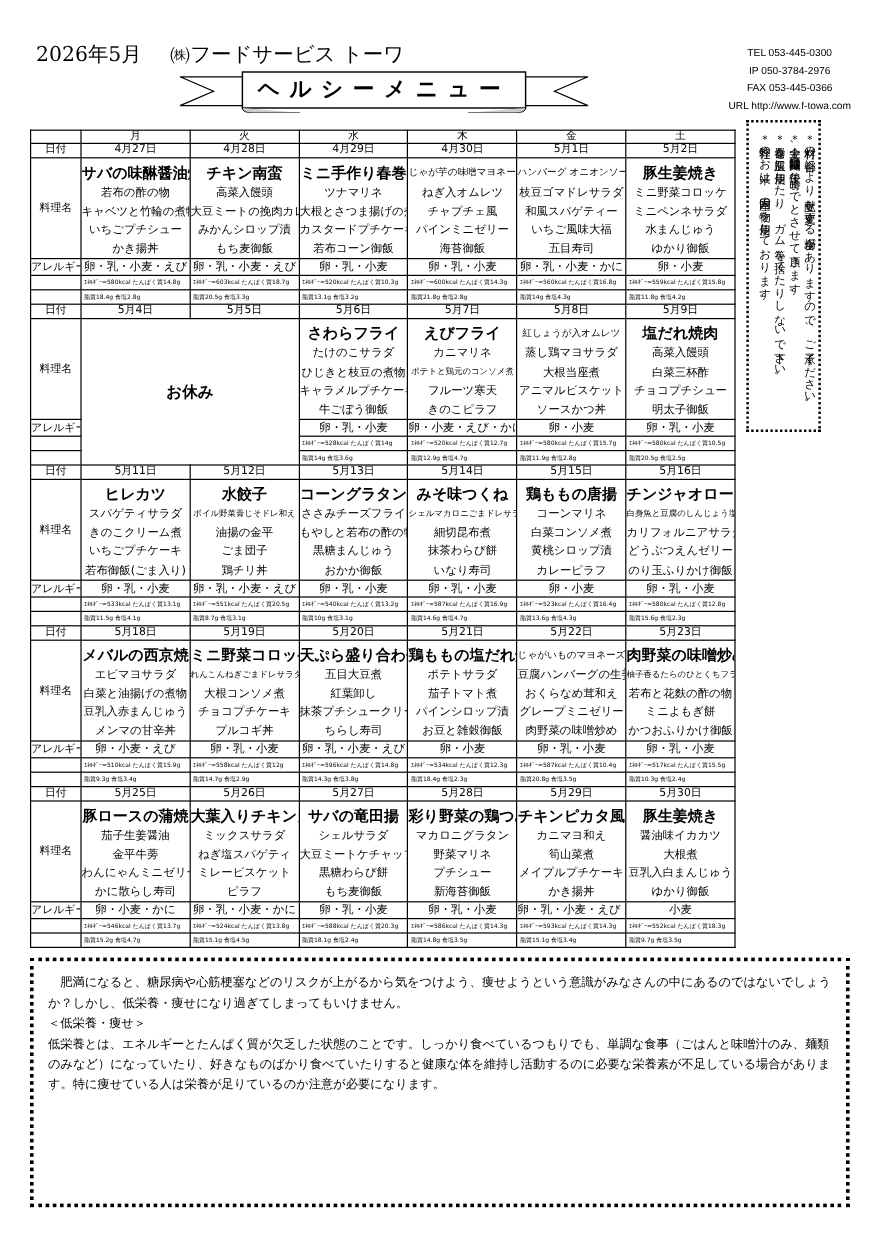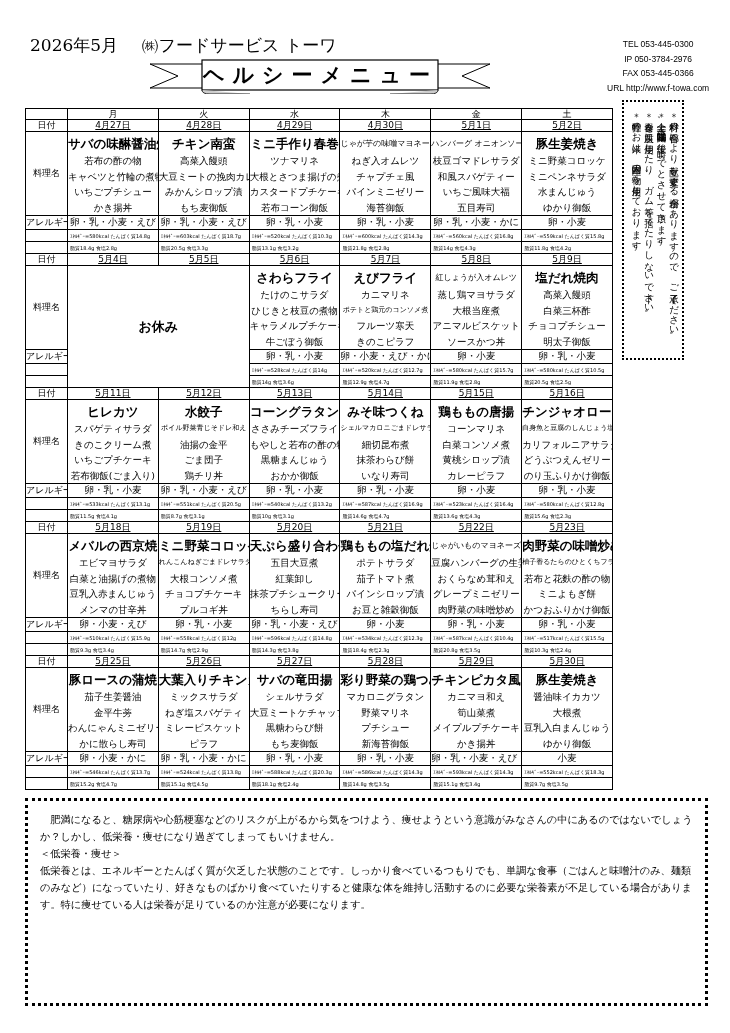--- a/index.html
+++ b/index.html
@@ -2,30 +2,30 @@
 <html><head>
 <meta charset="utf-8">
 <style>
   * { box-sizing: border-box; margin: 0; padding: 0; }
   body { width: 730px; height: 1033px; background: #fff; font-family: "DejaVu Sans", sans-serif; color: #000; position: relative; overflow: hidden; }
   .title-row { position: absolute; left: 30px; top: 34px; font-family: "DejaVu Serif", serif; font-size: 17px; }
   .title-row span { margin-right: 18px; }
   .contact { position: absolute; left: 607px; top: 37px; font-size: 8.5px; line-height: 14.5px; font-family: "Liberation Sans", sans-serif; text-align: center; }
   .banner { position: absolute; left: 140px; top: 58px; width: 360px; height: 36px; }
   .banner svg { position: absolute; left: 0; top: 0; }
-  .banner-text { position: absolute; left: 62px; top: 2px; width: 236px; height: 30px; text-align: right; font-size: 21px; font-weight: bold; letter-spacing: 8px; line-height: 30px; font-family: "DejaVu Sans", sans-serif; }
+  .banner-text { position: absolute; left: 62px; top: 2px; width: 236px; height: 30px; text-align: center; font-size: 18px; font-weight: bold; letter-spacing: 8px; line-height: 30px; font-family: "DejaVu Sans", sans-serif; }
   .notes { position: absolute; left: 622px; top: 100px; width: 62px; height: 260px; border: 2px dotted #000; padding: 4px 2px; writing-mode: vertical-rl; font-size: 9.5px; line-height: 12.5px; }
   .notes p { margin: 0; }
   table.menu { position: absolute; left: 25px; top: 108px; width: 588px; border-collapse: collapse; table-layout: fixed; font-size: 9.5px; }
   table.menu td { border: 1px solid #000; text-align: center; padding: 0; overflow: hidden; white-space: nowrap; }
   table.menu td.lbl { width: 42px; font-size: 9px; }
   .week-sep td { border-top: 2px solid #000; }
   .day-hdr td { height: 10px; line-height: 10px; font-size: 9px; }
   .date-row td { height: 11px; line-height: 11px; font-size: 9px; border-bottom: 1px solid #000; }
-  .date-row td span { text-decoration: underline; }
+  .date-row td span { }
   .dish-cell { height: 83px; vertical-align: top; padding-top: 2px !important; }
   .dish-main { font-size: 12.5px; font-weight: bold; line-height: 19px; }
   .dish-main.small { font-size: 8px; font-weight: normal; }
   .dish-side { font-size: 9.5px; line-height: 15.5px; }
   .dish-side.small { font-size: 7px; }
   .allergy td { height: 14px; font-size: 9.5px; border-top: 1px dashed #000 !important; }
   .nut td { height: 12px; font-size: 5px; text-align: left !important; padding-left: 2px !important; border-top: 1px dashed #000 !important; }
   .holiday { font-size: 13px; font-weight: bold; vertical-align: middle; }
   .info-box { position: absolute; left: 25px; top: 798px; width: 683px; height: 208px; border: 3px dotted #000; padding: 10px 12px; font-size: 10.2px; line-height: 17px; }
   .info-box p { margin: 0; }

